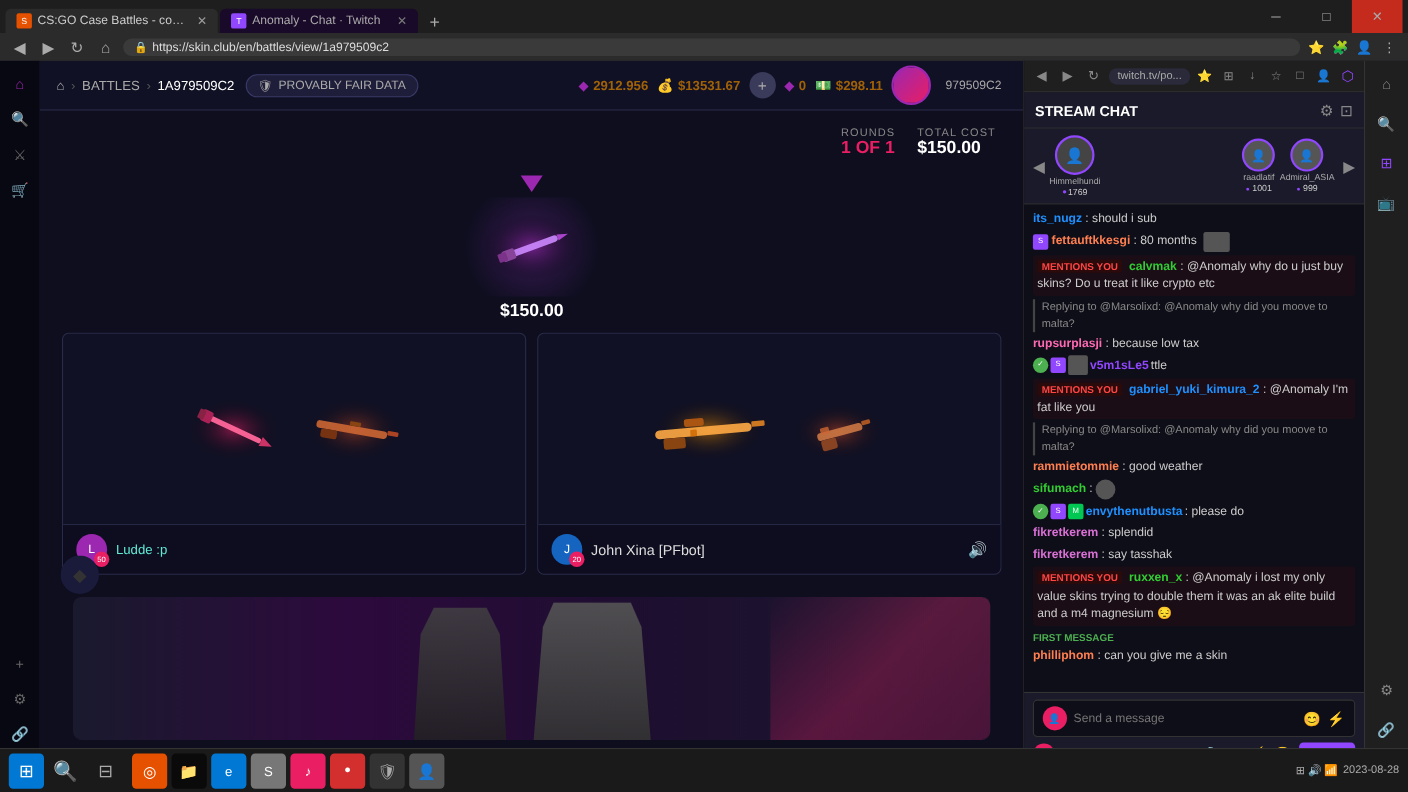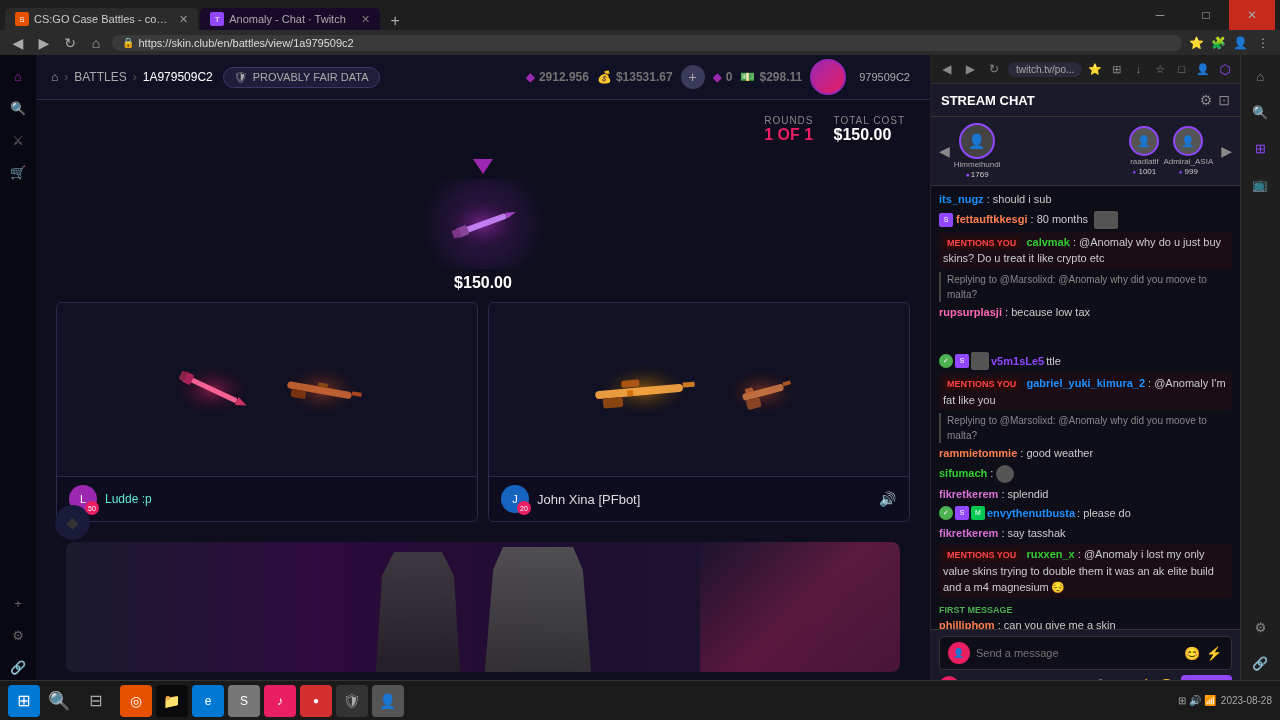--- a/index.html
+++ b/index.html
@@ -24,21 +24,21 @@
 
     
     .site-header { display: flex; align-items: center; padding: 8px 15px; background: #111125; border-bottom: 1px solid #2a2a4a; height: 45px; }
     .breadcrumb { display: flex; align-items: center; gap: 6px; font-size: 12px; color: #aaa; }
     .breadcrumb-item { color: #aaa; cursor: pointer; }
     .breadcrumb-sep { color: #555; }
     .breadcrumb-current { color: #fff; }
     .provably-fair { display: flex; align-items: center; gap: 5px; background: #1e1e3a; border-radius: 15px; padding: 3px 10px; font-size: 11px; color: #aaa; margin-left: 10px; cursor: pointer; border: 1px solid #3a3a6a; }
     .header-right { margin-left: auto; display: flex; align-items: center; gap: 8px; }
     .stat-block { display: flex; align-items: center; gap: 4px; font-size: 12px; }
-    .stat-value { color: #737373; font-weight: bold; }
+    .stat-value { color: #a16207; font-weight: bold; }
     .plus-btn { width: 24px; height: 24px; background: #3a3a5a; border-radius: 50%; display: flex; align-items: center; justify-content: center; color: #aaa; font-size: 14px; cursor: pointer; }
 
     
     .battle-area { padding: 10px 15px; }
 
     
     .battle-rows { display: flex; gap: 0; }
     .battle-row { flex: 1; background: #111125; border: 1px solid #2a2a4a; margin: 5px; border-radius: 6px; min-height: 220px; display: flex; flex-direction: column; position: relative; }
     .battle-row-items { flex: 1; display: flex; align-items: center; justify-content: center; padding: 15px; flex-wrap: wrap; gap: 10px; }
     .battle-item { display: flex; align-items: center; justify-content: center; }
@@ -418,21 +418,21 @@
         <span style="color:#32cd32;font-weight:bold;">calvmak</span>
         <span style="color:#ccc;">: @Anomaly why do u just buy skins? Do u treat it like crypto etc</span>
       </div>
 
       <div style="font-size:11px;line-height:1.5;color:#ccc;">
         <div style="font-size:10px;color:#888;padding-left:6px;border-left:2px solid #444;margin-bottom:2px;">Replying to @Marsolixd: @Anomaly why did you moove to malta?</div>
         <span style="color:#ff69b4;font-weight:bold;">rupsurplasji</span>
         <span>: because low tax</span>
       </div>
 
-      <div style="font-size:11px;line-height:1.5;color:#ccc;display:flex;align-items:center;gap:2px;margin-top:29px;">
+      <div style="font-size:11px;line-height:1.5;color:#ccc;display:flex;align-items:center;gap:2px;">
         <span style="display:inline-block;width:14px;height:14px;background:#4caf50;border-radius:50%;font-size:7px;color:#fff;text-align:center;line-height:14px;">✓</span>
         <span style="display:inline-block;width:14px;height:14px;background:#9147ff;border-radius:2px;font-size:7px;color:#fff;text-align:center;line-height:14px;">S</span>
         <div style="width:18px;height:18px;background:#555;border-radius:2px;"></div>
         <span style="color:#9147ff;font-weight:bold;">v5m1sLe5</span>
         <span>ttle</span>
       </div>
 
       <div style="font-size:11px;line-height:1.5;background:rgba(255,0,0,0.05);padding:2px 4px;border-radius:3px;">
         <span style="color:#ff4444;font-size:9px;font-weight:bold;background:#2a0a0a;padding:1px 4px;border-radius:2px;margin-right:3px;">MENTIONS YOU</span>
         <span style="color:#1e90ff;font-weight:bold;">gabriel_yuki_kimura_2</span>
@@ -444,32 +444,32 @@
         <span style="color:#ff7f50;font-weight:bold;">rammietommie</span>
         <span>: good weather</span>
       </div>
 
       <div style="font-size:11px;line-height:1.5;color:#ccc;display:flex;align-items:center;gap:3px;">
         <span style="color:#32cd32;font-weight:bold;">sifumach</span>
         <span>:</span>
         <div style="width:18px;height:18px;background:#555;border-radius:50%;"></div>
       </div>
 
-
-      <div style="font-size:11px;line-height:1.5;color:#ccc;">
-        <span style="color:#da70d6;font-weight:bold;">fikretkerem</span>
-        <span>: splendid</span>
-      </div>
 
       <div style="font-size:11px;line-height:1.5;color:#ccc;display:flex;align-items:center;gap:2px;">
         <span style="display:inline-block;width:14px;height:14px;background:#4caf50;border-radius:50%;font-size:7px;color:#fff;text-align:center;line-height:14px;">✓</span>
         <span style="display:inline-block;width:14px;height:14px;background:#9147ff;border-radius:2px;font-size:7px;color:#fff;text-align:center;line-height:14px;">S</span>
         <span style="display:inline-block;width:14px;height:14px;background:#00c853;border-radius:2px;font-size:7px;color:#fff;text-align:center;line-height:14px;">M</span>
         <span style="color:#1e90ff;font-weight:bold;">envythenutbusta</span>
         <span>: please do</span>
+      </div>
+
+      <div style="font-size:11px;line-height:1.5;color:#ccc;">
+        <span style="color:#da70d6;font-weight:bold;">fikretkerem</span>
+        <span>: splendid</span>
       </div>
 
       <div style="font-size:11px;line-height:1.5;color:#ccc;">
         <span style="color:#da70d6;font-weight:bold;">fikretkerem</span>
         <span>: say tasshak</span>
       </div>
 
       <div style="font-size:11px;line-height:1.5;background:rgba(255,0,0,0.05);padding:2px 4px;border-radius:3px;">
         <span style="color:#ff4444;font-size:9px;font-weight:bold;background:#2a0a0a;padding:1px 4px;border-radius:2px;margin-right:3px;">MENTIONS YOU</span>
         <span style="color:#32cd32;font-weight:bold;">ruxxen_x</span>

